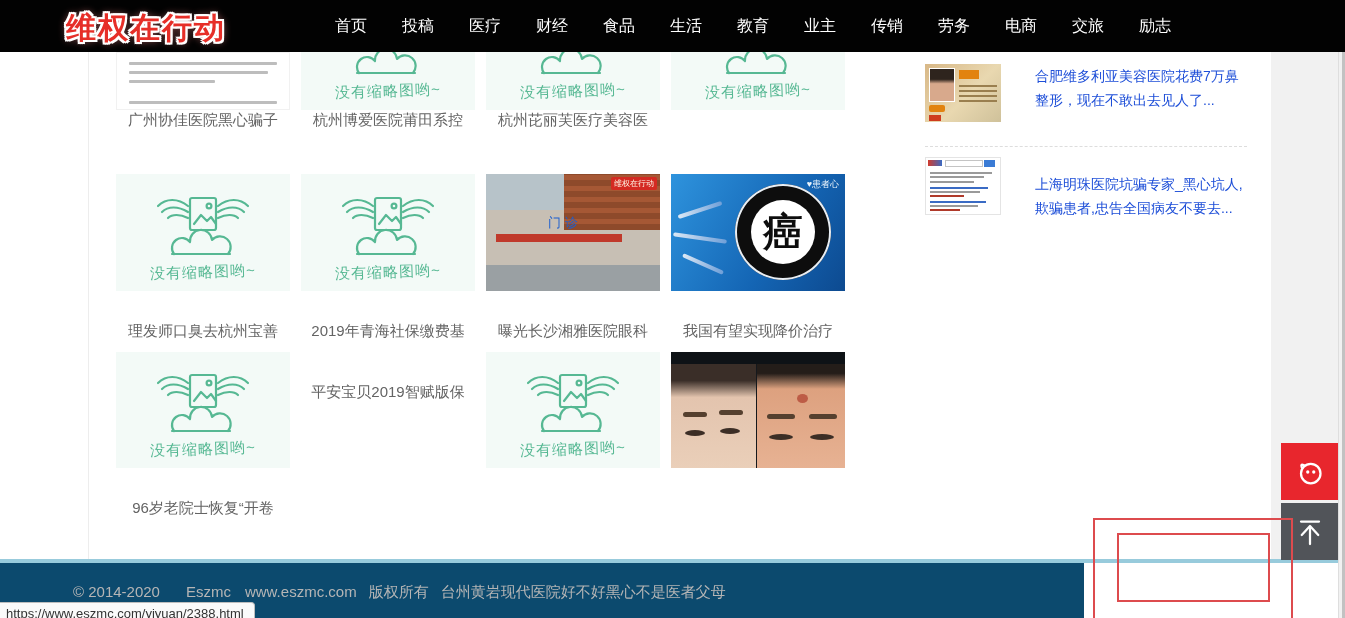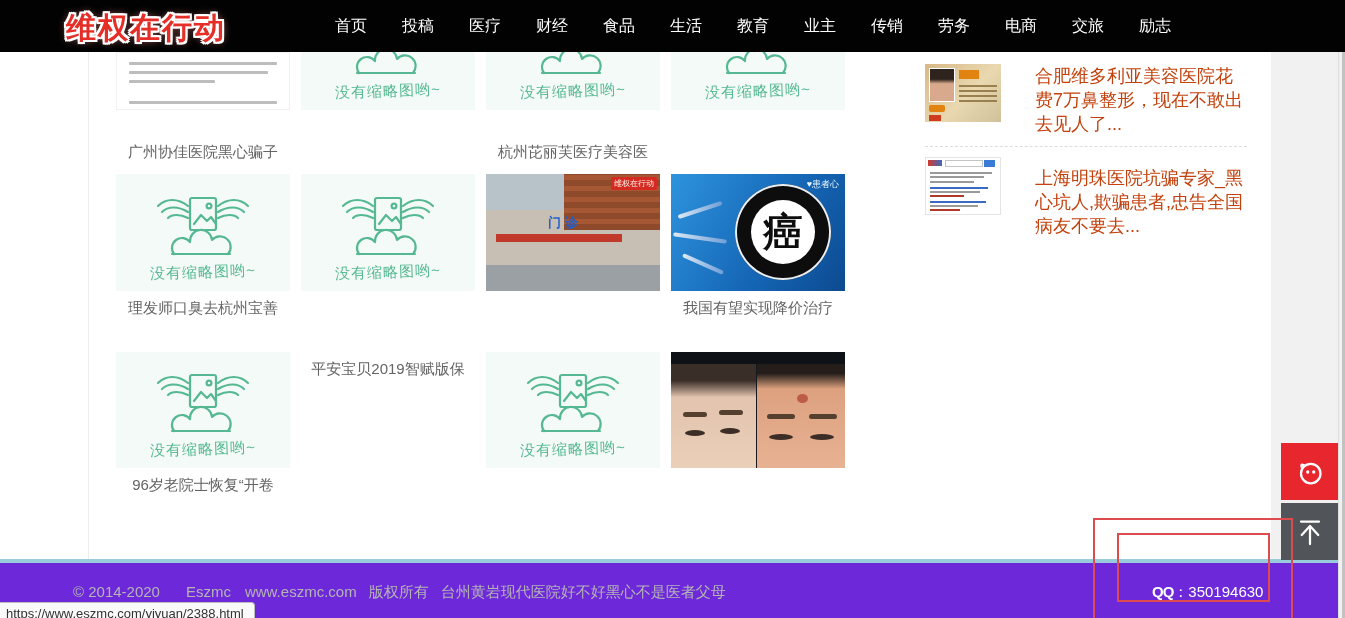--- a/index.html
+++ b/index.html
@@ -25,43 +25,43 @@
   .scroll-thumb { position:absolute; right:0; top:0; width:3px; height:100%; background:#c2c2c2; }
 
   .container-edge { position:absolute; left:88px; top:52px; width:1px; height:507px; background:#ededed; }
 
   
   .card { position:absolute; width:174px; z-index:1; }
   .c1{left:116px}.c2{left:301px}.c3{left:486px}.c4{left:671px}
   .r1{top:52px}.r2{top:174px}.r3{top:352px}
   .thumb { position:relative; width:174px; overflow:hidden; display:block; }
   .r1 .thumb{height:58px}.r2 .thumb{height:117px}.r3 .thumb{height:116px}
-  .caption { margin-top:7px; text-align:center; font-size:15px; color:#646464;
+  .caption { margin-top:30px; text-align:center; font-size:15px; color:#646464;
              white-space:nowrap; overflow:hidden; line-height:20px; }
-  .r1 .caption{ margin-top:32px; }
+  .r1 .caption{ margin-top:0; }
 
   
   .ph { background:#f3faf7; }
   .ph-inner { position:absolute; left:0; right:0; bottom:9px; display:flex; flex-direction:column;
               align-items:center; gap:5px; }
   .ph-icon { width:112px; height:62px; flex:none; }
   .ph-text { font-size:15px; color:#56b893; letter-spacing:1px; transform:rotate(-2deg); }
 
   
   .doc { background:#fff; border:1px solid #f1f1f1; padding:9px 12px; }
   .doc i { display:block; height:3px; background:#bdbdbd; border-radius:1px; margin-bottom:6px; }
 
   
   .hospital { background:#c7bfb4; }
   .h-tower { position:absolute; right:0; top:0; width:96px; height:56px;
              background:repeating-linear-gradient(0deg,#8e4a2b 0 6px,#a65835 6px 11px); }
   .h-skyleft { position:absolute; left:0; top:0; width:78px; height:36px; background:#b7c3c9; }
   .h-facade { position:absolute; left:0; top:36px; right:0; height:48px;
               background:repeating-linear-gradient(90deg,#ded8cb 0 26px,#b7af a1 26px,#b7afa1 26px 32px); }
-  .h-sign { position:absolute; left:62px; top:40px; color:#1c5fd0; font-weight:bold; font-size:13px; letter-spacing:4px; }
+  .h-sign { position:absolute; left:62px; top:40px; color:#1c5fd0; font-weight:normal; font-size:13px; letter-spacing:4px; }
   .h-banner { position:absolute; left:10px; top:60px; width:126px; height:8px; background:#c0392b; }
   .h-ground { position:absolute; left:0; bottom:0; right:0; height:26px; background:#9aa0a3; }
   .h-badge { position:absolute; right:3px; top:3px; background:#d42a22; color:#fff8e8; font-size:8px;
              padding:1px 3px; border-radius:2px; }
 
   
   .dart { background:linear-gradient(120deg,#2e93dd 0%,#1465b4 60%,#0d4a90 100%); }
   .d-board { position:absolute; right:14px; top:10px; width:96px; height:96px; border-radius:50%;
              background:#0d0d0d; box-shadow:0 0 0 2px #e8eef4 inset; }
   .d-inner { position:absolute; right:30px; top:26px; width:64px; height:64px; border-radius:50%;
@@ -93,21 +93,21 @@
   .brow { position:absolute; height:5px; background:#55402f; border-radius:3px; }
   .eye { position:absolute; height:6px; background:#3c2e26; border-radius:50%; }
   .face-l .b1{left:12px;top:48px;width:24px;} .face-l .b2{left:48px;top:46px;width:24px;}
   .face-l .e1{left:14px;top:66px;width:20px;} .face-l .e2{left:49px;top:64px;width:20px;}
   .face-r .b1{left:10px;top:50px;width:28px;} .face-r .b2{left:52px;top:50px;width:28px;}
   .face-r .e1{left:12px;top:70px;width:24px;} .face-r .e2{left:53px;top:70px;width:24px;}
   .mark { position:absolute; left:40px; top:30px; width:11px; height:9px; background:#bd5c46; border-radius:50%; }
 
   
   .sb-thumb { position:absolute; left:925px; width:76px; height:58px; overflow:hidden; z-index:1; }
-  .sb-title { position:absolute; left:1035px; width:212px; font-size:18px; line-height:24px; color:#c2410c; z-index:1; }
+  .sb-title { position:absolute; left:1035px; width:212px; font-size:14px; line-height:24px; color:#1d4ed8; z-index:1; }
   .sb-divider { position:absolute; left:925px; top:146px; width:322px; border-top:1px dashed #ddd; z-index:1; }
 
   .tv { background:linear-gradient(135deg,#d8b887 0%,#e9d8b0 55%,#cfc19a 100%); }
   .tv-portrait { position:absolute; left:4px; top:4px; width:26px; height:34px; border:1px solid #fff;
                  background:linear-gradient(180deg,#2e241d 0 32%,#d8a98c 46%); }
   .tv-chip { position:absolute; left:34px; top:6px; width:20px; height:9px; background:#e2830f; }
   .tv-lines { position:absolute; left:34px; top:18px; width:38px; height:20px;
               background:repeating-linear-gradient(#0000 0 3px,#9a7f4f 3px 5px); }
   .tv-btn { position:absolute; left:4px; bottom:10px; width:16px; height:7px; background:#e2830f; border-radius:2px; }
   .tv-btn2 { position:absolute; left:4px; bottom:1px; width:12px; height:6px; background:#cf3c1d; }
@@ -120,21 +120,21 @@
   .w-row { position:absolute; left:4px; height:2px; }
 
   
   .fab { position:absolute; width:57px; height:57px; z-index:6; display:flex; align-items:center;
          justify-content:center; cursor:pointer; }
   .fab-qq { left:1281px; top:443px; background:#e8262d; }
   .fab-top { left:1281px; top:503px; background:#515459; }
 
   
   .footer-line { position:absolute; left:0; top:559px; width:1338px; height:4px; background:#98cbdc; z-index:3; }
-  .footer { position:absolute; left:0; top:563px; width:1338px; height:55px; background:#6d28d9; z-index:3; }
+  .footer { position:absolute; left:0; top:563px; width:1084px; height:55px; background:#0c4a6e; z-index:3; }
   .footer-left { position:absolute; left:73px; top:20px; display:flex; align-items:baseline;
                  font-size:15px; color:#b5b5b5; white-space:nowrap; }
   .footer-left .gap-a{margin-right:26px}.footer-left .gap-b{margin-right:14px}.footer-left .gap-c{margin-right:12px}
   .footer-qq { position:absolute; left:1152px; top:20px; font-size:15px; color:#fff; white-space:nowrap; }
   .qq-glyph { font-weight:900; letter-spacing:-1px;text-align:right; }
 
   
   .red-outer { position:absolute; left:1093px; top:518px; width:200px; height:110px;
                border:2px solid #dd4b4e; z-index:10; }
   .red-inner { position:absolute; left:1117px; top:533px; width:153px; height:69px;
@@ -198,20 +198,21 @@
           <path d="M70 10 C80 2 92 2 100 10"></path>
             <path d="M70 16 C80 10 90 10 96 16"></path>
             <path d="M70 22 C78 18 86 18 90 22"></path>
           <path d="M26 58 a10 10 0 0 1 16 -12 a11 11 0 0 1 22 -2 a10 10 0 0 1 16 14"></path>
             <path d="M24 58 h58"></path>
         </g>
       </svg>
       <span class="ph-text">没有缩略图哟~</span>
     </span>
   </a>
+  <div class="caption">杭州博爱医院莆田系控</div>
 </div>
 
 <div class="card r1 c3">
   <a class="thumb ph">
     <span class="ph-inner">
       <svg class="ph-icon" viewBox="0 0 110 62">
         <g stroke="#56b893" fill="none" stroke-width="2.2" stroke-linecap="round" stroke-linejoin="round">
           <rect x="42" y="2" width="26" height="32" rx="2"></rect>
             <path d="M46 28 l7 -9 l6 6 l4 -4 l5 7"></path>
             <circle cx="61" cy="10" r="2.4"></circle>
@@ -292,32 +293,34 @@
           <path d="M70 10 C80 2 92 2 100 10"></path>
             <path d="M70 16 C80 10 90 10 96 16"></path>
             <path d="M70 22 C78 18 86 18 90 22"></path>
           <path d="M26 58 a10 10 0 0 1 16 -12 a11 11 0 0 1 22 -2 a10 10 0 0 1 16 14"></path>
             <path d="M24 58 h58"></path>
         </g>
       </svg>
       <span class="ph-text">没有缩略图哟~</span>
     </span>
   </a>
+  <div class="caption">2019年青海社保缴费基</div>
 </div>
 
 <div class="card r2 c3">
   <a class="thumb hospital">
     <span class="h-tower"></span>
     <span class="h-skyleft"></span>
     <span class="h-facade"></span>
     <span class="h-sign">门诊</span>
     <span class="h-banner"></span>
     <span class="h-ground"></span>
     <span class="h-badge">维权在行动</span>
   </a>
+  <div class="caption">曝光长沙湘雅医院眼科</div>
 </div>
 
 <div class="card r2 c4">
   <a class="thumb dart">
     <span class="d-syr d-s1"></span>
     <span class="d-syr d-s2"></span>
     <span class="d-syr d-s3"></span>
     <span class="d-board"></span>
     <span class="d-inner">癌</span>
     <span class="d-heart">♥患者心</span>
@@ -413,21 +416,21 @@
   <span class="w-row" style="top:14px;width:62px;background:#9a9a9a"></span>
   <span class="w-row" style="top:18px;width:54px;background:#9a9a9a"></span>
   <span class="w-row" style="top:23px;width:44px;background:#9a9a9a"></span>
   <span class="w-row" style="top:29px;width:58px;background:#3a6bc4"></span>
   <span class="w-row" style="top:33px;width:50px;background:#9a9a9a"></span>
   <span class="w-row" style="top:37px;width:34px;background:#b03a2a"></span>
   <span class="w-row" style="top:43px;width:56px;background:#3a6bc4"></span>
   <span class="w-row" style="top:47px;width:48px;background:#9a9a9a"></span>
   <span class="w-row" style="top:51px;width:30px;background:#b03a2a"></span>
 </a>
-<a class="sb-title" style="top:166px">上海明珠医院坑骗专家_黑心坑人,欺骗患者,忠告全国病友不要去...</a>
+<a class="sb-title" style="top:172px">上海明珠医院坑骗专家_黑心坑人,欺骗患者,忠告全国病友不要去...</a>
 
 <div class="fab fab-qq">
   <svg width="36" height="36" viewBox="0 0 48 48">
     <g stroke="#fff" fill="none" stroke-width="3" stroke-linecap="round">
       <circle cx="25" cy="26" r="13"></circle>
       <path d="M16 15 q-5 -3 -3 3"></path>
     </g>
     <circle cx="21" cy="24" r="2.2" fill="#fff"></circle>
     <circle cx="29" cy="24" r="2.2" fill="#fff"></circle>
   </svg>

